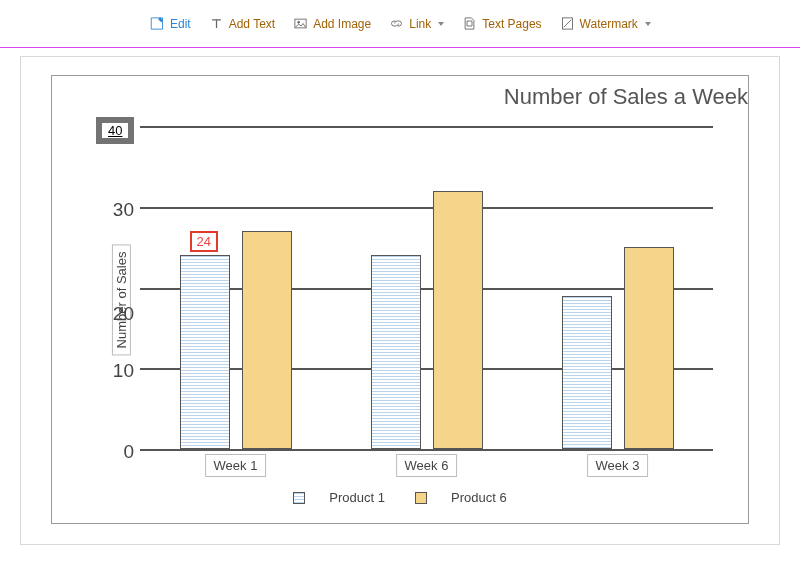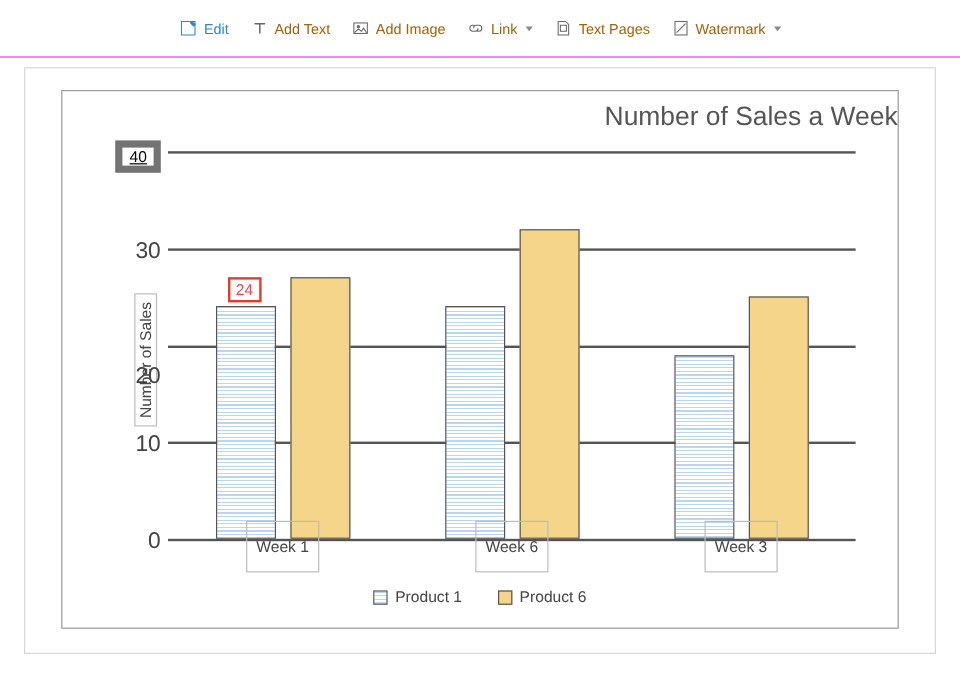--- a/index.html
+++ b/index.html
@@ -134,34 +134,34 @@
     padding: 1px 5px;
     background: #fff;
   }
 
   .xlabel {
     position: absolute;
     bottom: -28px;
     font-size: 13px;
     color: #444;
     border: 1px solid #bcbcbc;
-    padding: 13px 8px;
+    padding: 3px 8px;
     transform: translateX(-50%);
   }
 
   .legend {
     position: absolute;
     left: 0; right: 0; bottom: 18px;
     display: flex;
     justify-content: center;
     gap: 30px;
     font-size: 13px;
     color: #444;
   }
-  .legend-item { display: flex; align-items: center; gap: 6px; }
+  .legend-item { display: flex; align-items: center; gap: 24px; }
   .swatch { width: 12px; height: 12px; border: 1px solid #555; }
   .swatch.p1 {
     background: repeating-linear-gradient(
       to bottom,
       #bcd5ee 0, #bcd5ee 1px,
       #ffffff 1px, #ffffff 3px
     );
   }
   .swatch.p2 { background: #f4d58a; }
 </style>

